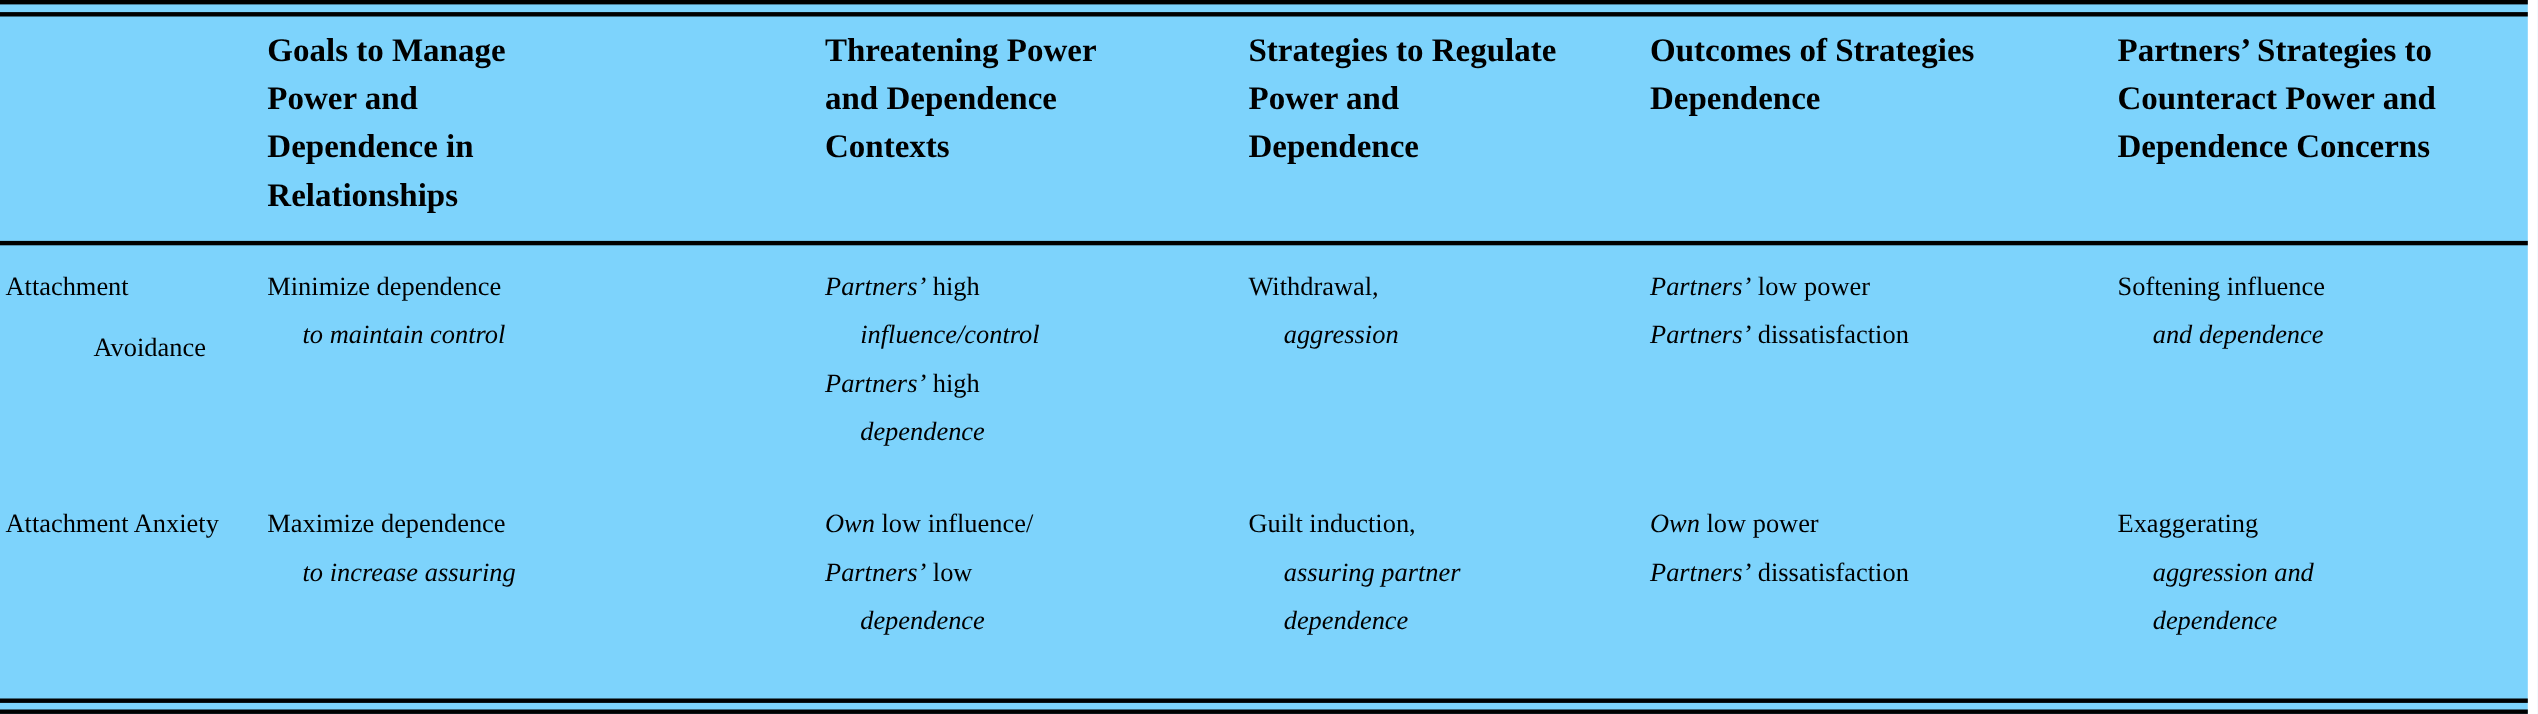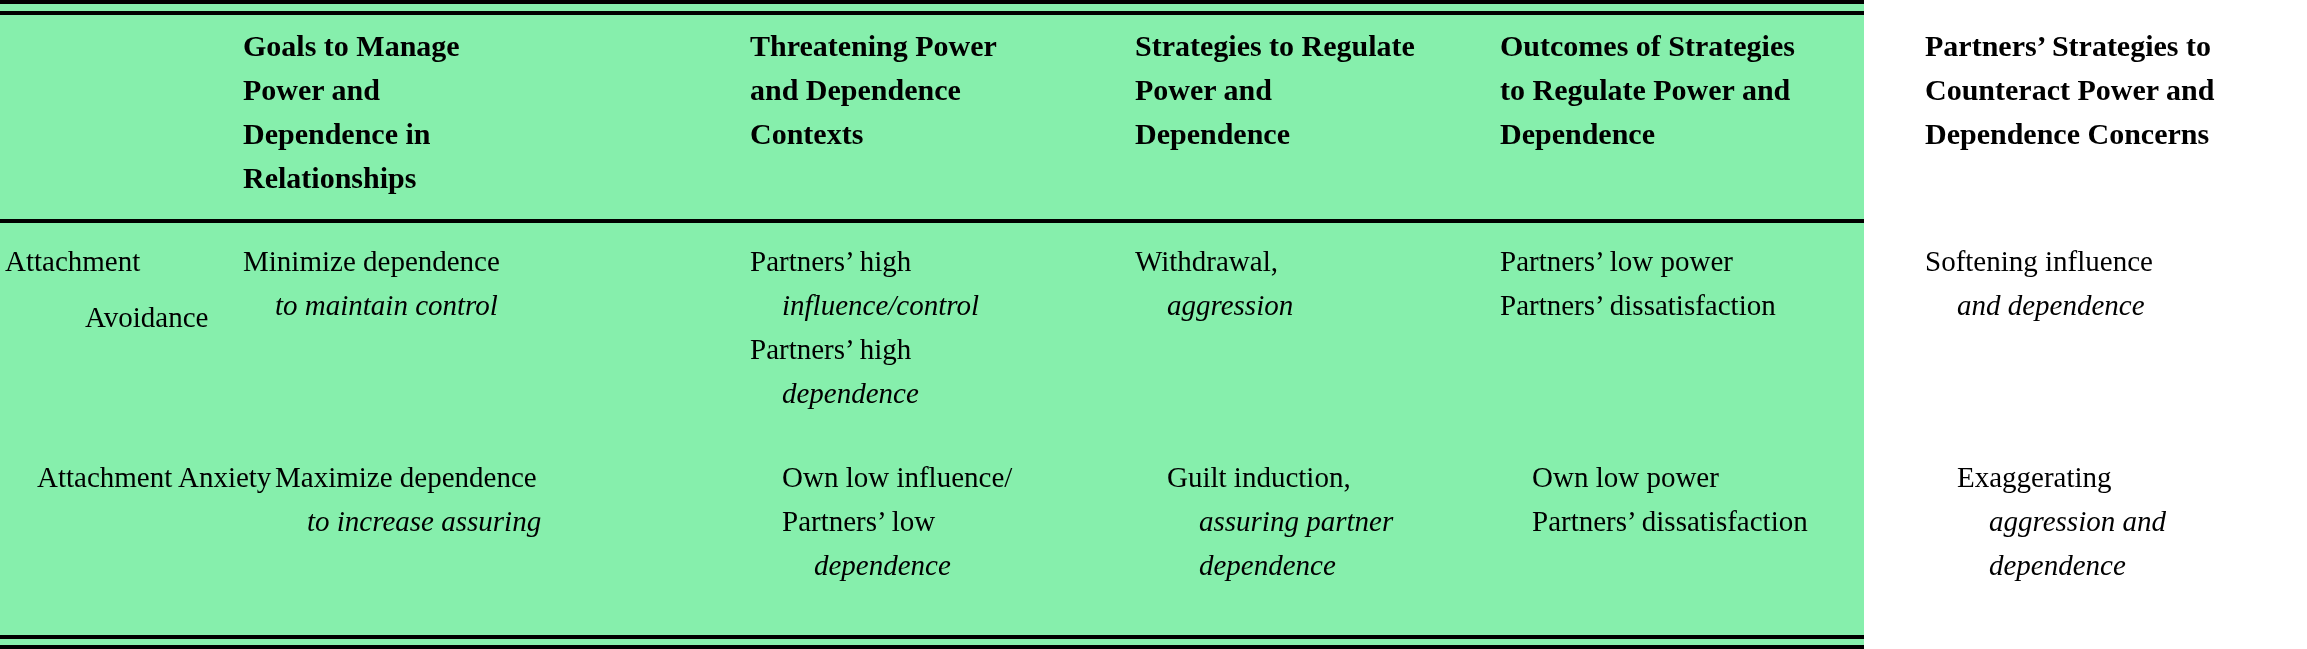--- a/index.html
+++ b/index.html
@@ -10,23 +10,23 @@
   body {
     width: 2307px;
     height: 649px;
     overflow: hidden;
     font-family: "Liberation Serif", "DejaVu Serif", serif;
     color: #000000;
     -webkit-font-smoothing: antialiased;
   }
   .sheet {
     position: relative;
-    width: 1864px;
+    width: 2298px;
     height: 649px;
-    background: #86efac;
+    background: #7dd3fc;
   }
   
   .dbl-rule {
     border-top: 4px solid #000000;
     border-bottom: 4px solid #000000;
     height: 7px;
     width: 100%;
     box-sizing: content-box;
   }
   .dbl-rule.bottom {
@@ -50,40 +50,39 @@
     padding-bottom: 19px;
     min-height: 176px;
   }
   .grid.body-row-1 {
     padding-top: 16px;
     padding-bottom: 40px;
     min-height: 176px;
   }
   .grid.body-row-2 {
     min-height: 176px;
-    padding-left: 32px;
   }
   .cell {
     padding-right: 12px;
     box-sizing: border-box;
     overflow: visible;
   }
   .cell.col-0 { padding-left: 5px; }
   .line {
-    font-size: 29px;
+    font-size: 24px;
     line-height: 44px;
     white-space: nowrap;
   }
   .header .line {
     font-size: 30px;
     font-weight: bold;
   }
   .line.indent-wrap { padding-left: 32px; font-style: italic; }
   .line.indent-deep { padding-left: 80px; margin-top: 12px; }
-  .seg-italic { }
+  .seg-italic { font-style: italic; }
 </style>
 </head>
 <body>
 
 <div class="sheet">
   <div class="dbl-rule top"></div>
   <div class="grid header" id="tbl-header">
       <div class="cell col-0"></div>
       <div class="cell col-1">
         <div class="line"><span>Goals to Manage</span></div>
@@ -96,21 +95,20 @@
         <div class="line"><span>and Dependence</span></div>
         <div class="line"><span>Contexts</span></div>
       </div>
       <div class="cell col-3">
         <div class="line"><span>Strategies to Regulate</span></div>
         <div class="line"><span>Power and</span></div>
         <div class="line"><span>Dependence</span></div>
       </div>
       <div class="cell col-4">
         <div class="line"><span>Outcomes of Strategies</span></div>
-        <div class="line"><span>to Regulate Power and</span></div>
         <div class="line"><span>Dependence</span></div>
       </div>
       <div class="cell col-5">
         <div class="line"><span>Partners’ Strategies to</span></div>
         <div class="line"><span>Counteract Power and</span></div>
         <div class="line"><span>Dependence Concerns</span></div>
       </div>
     </div>
   <div class="mid-rule"></div>
   <div class="grid body-row-1" id="tbl-row-0">

